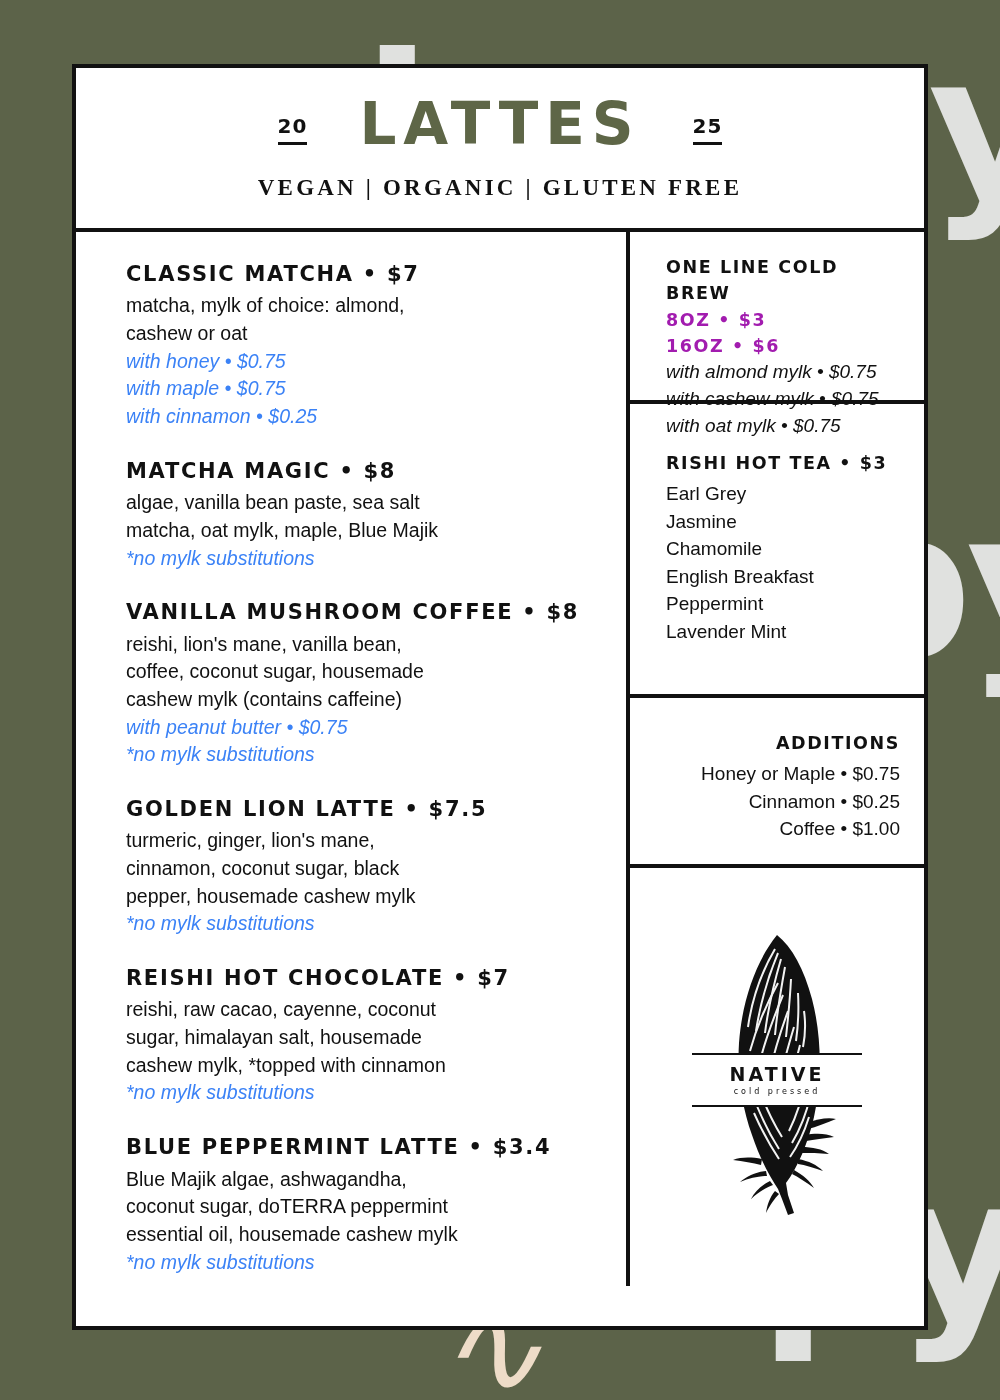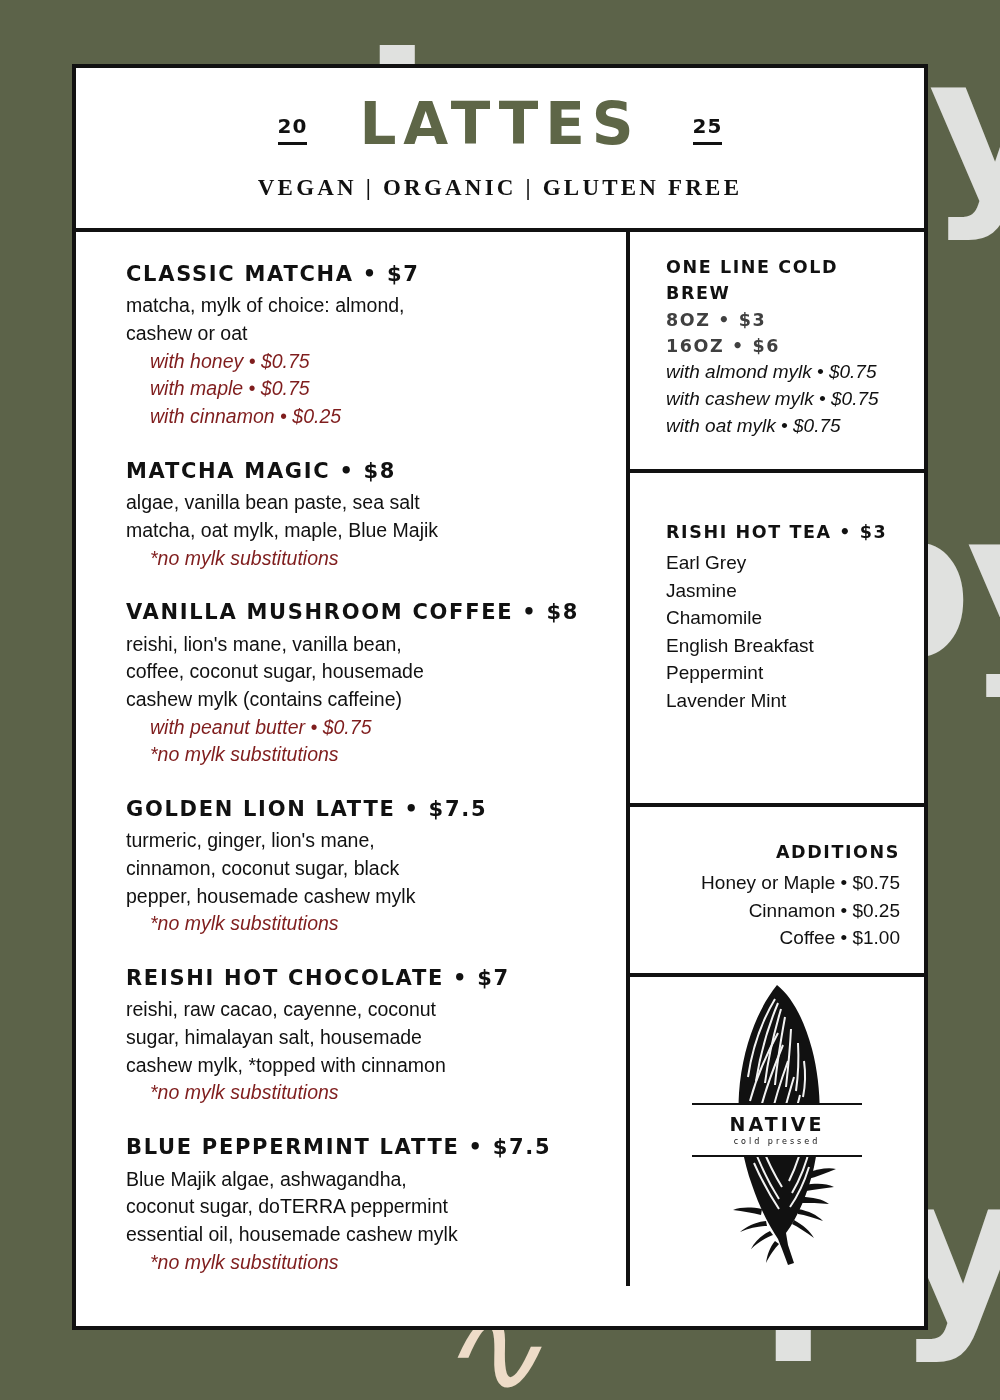--- a/index.html
+++ b/index.html
@@ -41,41 +41,41 @@
   
   .body{display:flex;height:calc(100% - 204px);box-sizing:border-box;}
   .col-left{width:554px;box-sizing:border-box;border-right:4px solid #111;
     padding:28px 34px 10px 50px;}
   .col-right{flex:1;box-sizing:border-box;display:flex;flex-direction:column;}
 
   
   .rbox{box-sizing:border-box;padding:22px 24px 16px 36px;border-bottom:4px solid #111;
         position:relative;}
   .rbox:last-child{border-bottom:none;}
-  .rbox.b1{height:241px;}
-  .rbox.b2{height:334px;}
+  .rbox.b1{height:172px;}
+  .rbox.b2{height:294px;}
   .rbox.b3{height:170px;text-align:right;}
-  .rbox.b4{flex:1;padding:0;display:flex;align-items:flex-start;justify-content:center;}
+  .rbox.b4{flex:1;padding:0;display:flex;align-items:center;justify-content:center;}
 
   
   .item{margin-bottom:26px;}
   .item:last-child{margin-bottom:0;}
   .name{font-family:"DejaVu Sans", sans-serif;font-weight:700;font-size:21px;
         letter-spacing:1.7px;color:#111;margin-bottom:4px;line-height:1.35;}
   .desc{font-family:"Liberation Sans", sans-serif;font-size:19.5px;color:#111;
         line-height:1.42;font-weight:400;}
   .desc div{white-space:nowrap;}
-  .note{font-family:"Liberation Sans", sans-serif;font-size:19.5px;color:#7f1d1d;
-        line-height:1.42;font-style:italic;margin-left:24px;}
+  .note{font-family:"Liberation Sans", sans-serif;font-size:19.5px;color:#3b82f6;
+        line-height:1.42;font-style:italic;}
   .note div{white-space:nowrap;}
 
   .rname{font-family:"DejaVu Sans", sans-serif;font-weight:700;font-size:17.5px;
          letter-spacing:1.6px;color:#111;line-height:1.5;}
   .rsize{font-family:"DejaVu Sans", sans-serif;font-weight:700;font-size:17.5px;
-         letter-spacing:1.6px;color:#404040;line-height:1.5;}
+         letter-spacing:1.6px;color:#a21caf;line-height:1.5;}
   .ritalic{font-family:"Liberation Sans", sans-serif;font-size:19px;color:#111;
          font-style:italic;line-height:1.42;white-space:nowrap;}
   .rplain{font-family:"Liberation Sans", sans-serif;font-size:19px;color:#111;
          line-height:1.45;white-space:nowrap;}
 
   
   .logo-wrap{position:relative;width:190px;height:300px;}
   .logo-band{position:absolute;left:10px;right:10px;top:126px;height:50px;
     background:#fff;border-top:2px solid #111;border-bottom:2px solid #111;
     display:flex;flex-direction:column;align-items:center;justify-content:center;z-index:3;}
@@ -175,21 +175,21 @@
           <div>reishi, raw cacao, cayenne, coconut</div>
           <div>sugar, himalayan salt, housemade</div>
           <div>cashew mylk, *topped with cinnamon</div>
         </div>
         <div class="note">
           <div>*no mylk substitutions</div>
         </div>
       </div>
 
       <div class="item">
-        <div class="name">BLUE PEPPERMINT LATTE • $7.5</div>
+        <div class="name">BLUE PEPPERMINT LATTE • $3.4</div>
         <div class="desc">
           <div>Blue Majik algae, ashwagandha,</div>
           <div>coconut sugar, doTERRA peppermint</div>
           <div>essential oil, housemade cashew mylk</div>
         </div>
         <div class="note">
           <div>*no mylk substitutions</div>
         </div>
       </div>
 

